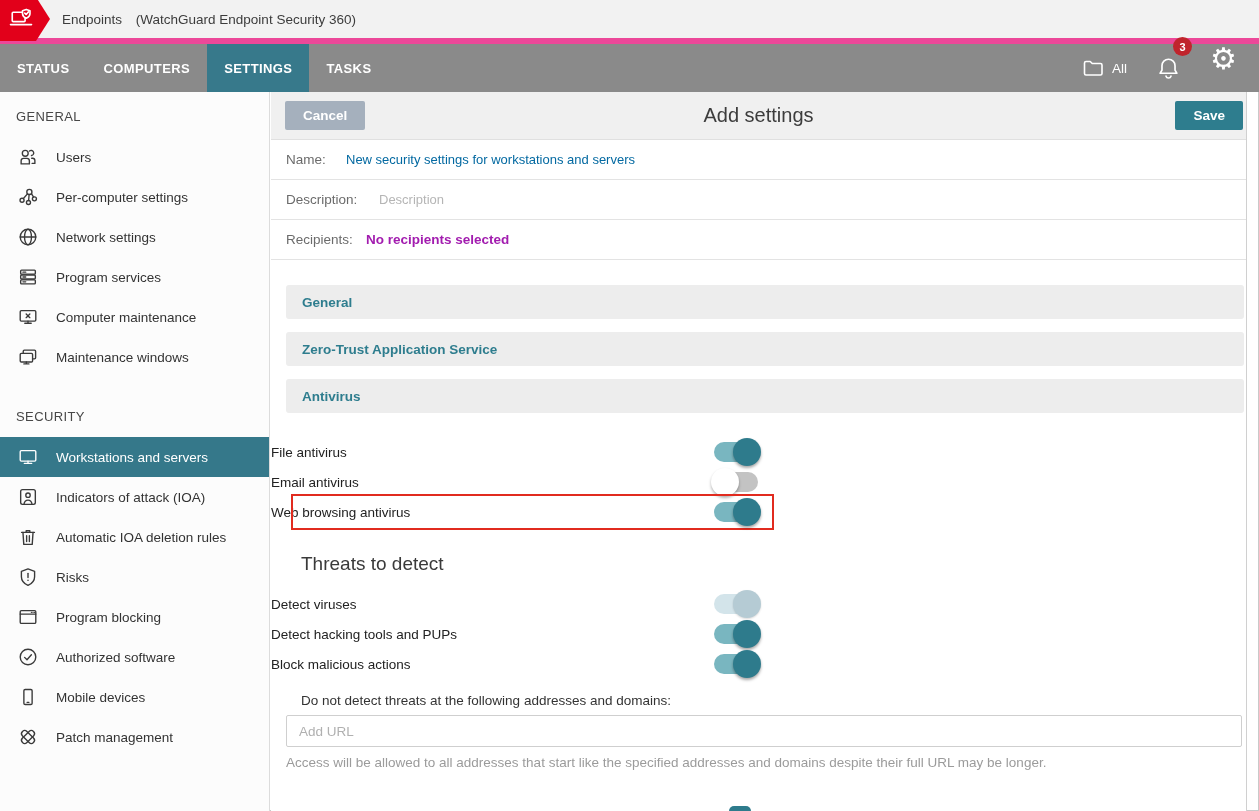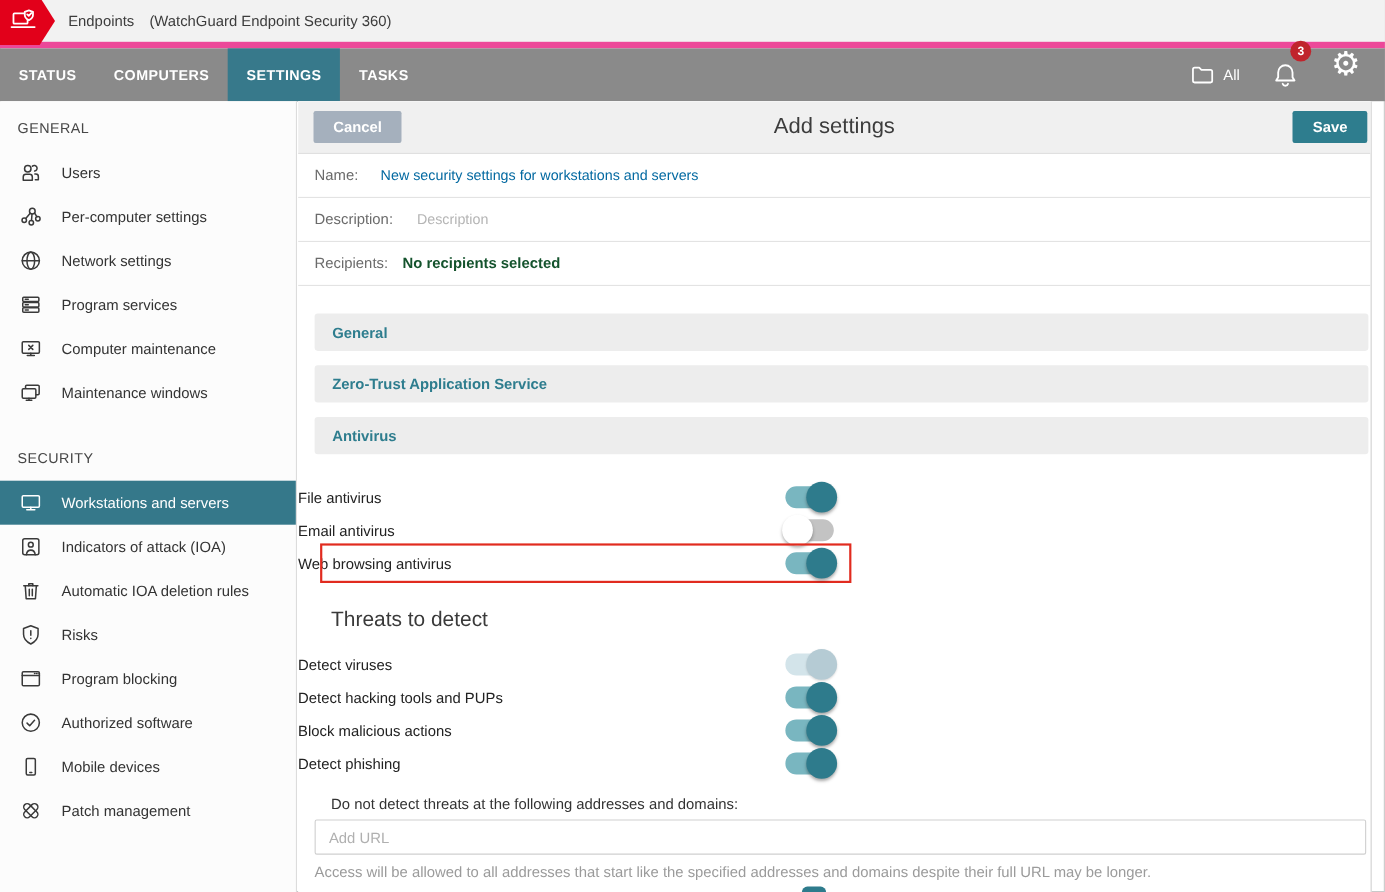--- a/index.html
+++ b/index.html
@@ -36,21 +36,21 @@
   .strip { position:relative; height:48px; background:#f0f0f0; border-bottom:1px solid #e0e0e0; display:flex; align-items:center; padding:0 3px 0 14px; }
   .btn { border:none; font-family:inherit; font-size:13.5px; font-weight:bold; color:#fff; padding:7px 18px; border-radius:2px; cursor:pointer; }
   .btn-cancel { background:#a5b0bd; }
   .btn-save { margin-left:auto; background:#2e7d8e; }
   .strip-title { position:absolute; left:0; right:0; text-align:center; font-size:20px; color:#3c3c3c; pointer-events:none; }
 
   .frow { height:40px; display:flex; align-items:center; padding-left:15px; border-bottom:1px solid #e3e3e3; font-size:13.5px; }
   .frow .flabel { color:#6b6b6b; width:78px; flex:none; }
   .frow input { border:none; outline:none; flex:1; font-family:Liberation Sans, sans-serif; font-size:13px; color:#0369a1; background:transparent; }
   .frow input::placeholder { color:#b5b5b5; }
-  .frow .link { color:#14532d; font-weight:bold; cursor:pointer; margin-left:0; }
+  .frow .link { color:#a21caf; font-weight:bold; cursor:pointer; margin-left:0; }
   .frow.r-name .flabel { width:60px; }
   .frow.r-desc .flabel { width:93px; }
   .frow.r-recip .flabel { width:80px; }
 
   .acc-wrap { margin-top:25px; }
   .acc { height:34px; margin:0 2px 13px 15px; background:#ededed; border-radius:3px; display:flex; align-items:center; padding-left:16px; font-size:13.5px; font-weight:bold; color:#2e7d8e; cursor:pointer; }
 
   .toggles { margin-top:24px; }
   .trow { position:relative; height:30px; display:flex; align-items:center; font-size:13.5px; color:#222; }
   .toggle { position:absolute; left:443px; top:50%; transform:translateY(-50%); width:44px; height:20px; border-radius:10px; background:#79b6c0; cursor:pointer; }
@@ -334,26 +334,20 @@
         <span class="toggle" data-state="on">
             <span class="knob"></span>
           </span>
       </div>
       <div class="trow">
         <span>Block malicious actions</span>
         <span class="toggle" data-state="on">
             <span class="knob"></span>
           </span>
       </div>
-      <div class="trow">
-        <span>Detect phishing</span>
-        <span class="toggle" data-state="on">
-            <span class="knob"></span>
-          </span>
-      </div>
     </div>
 
     <div class="excl-label">Do not detect threats at the following addresses and domains:</div>
     <input type="text" class="url-input" placeholder="Add URL" style="">
     <div class="excl-note">Access will be allowed to all addresses that start like the specified addresses and domains despite their full URL may be longer.</div>
 
     <div class="partial-knob"></div>
   </div>
 
 </div>

